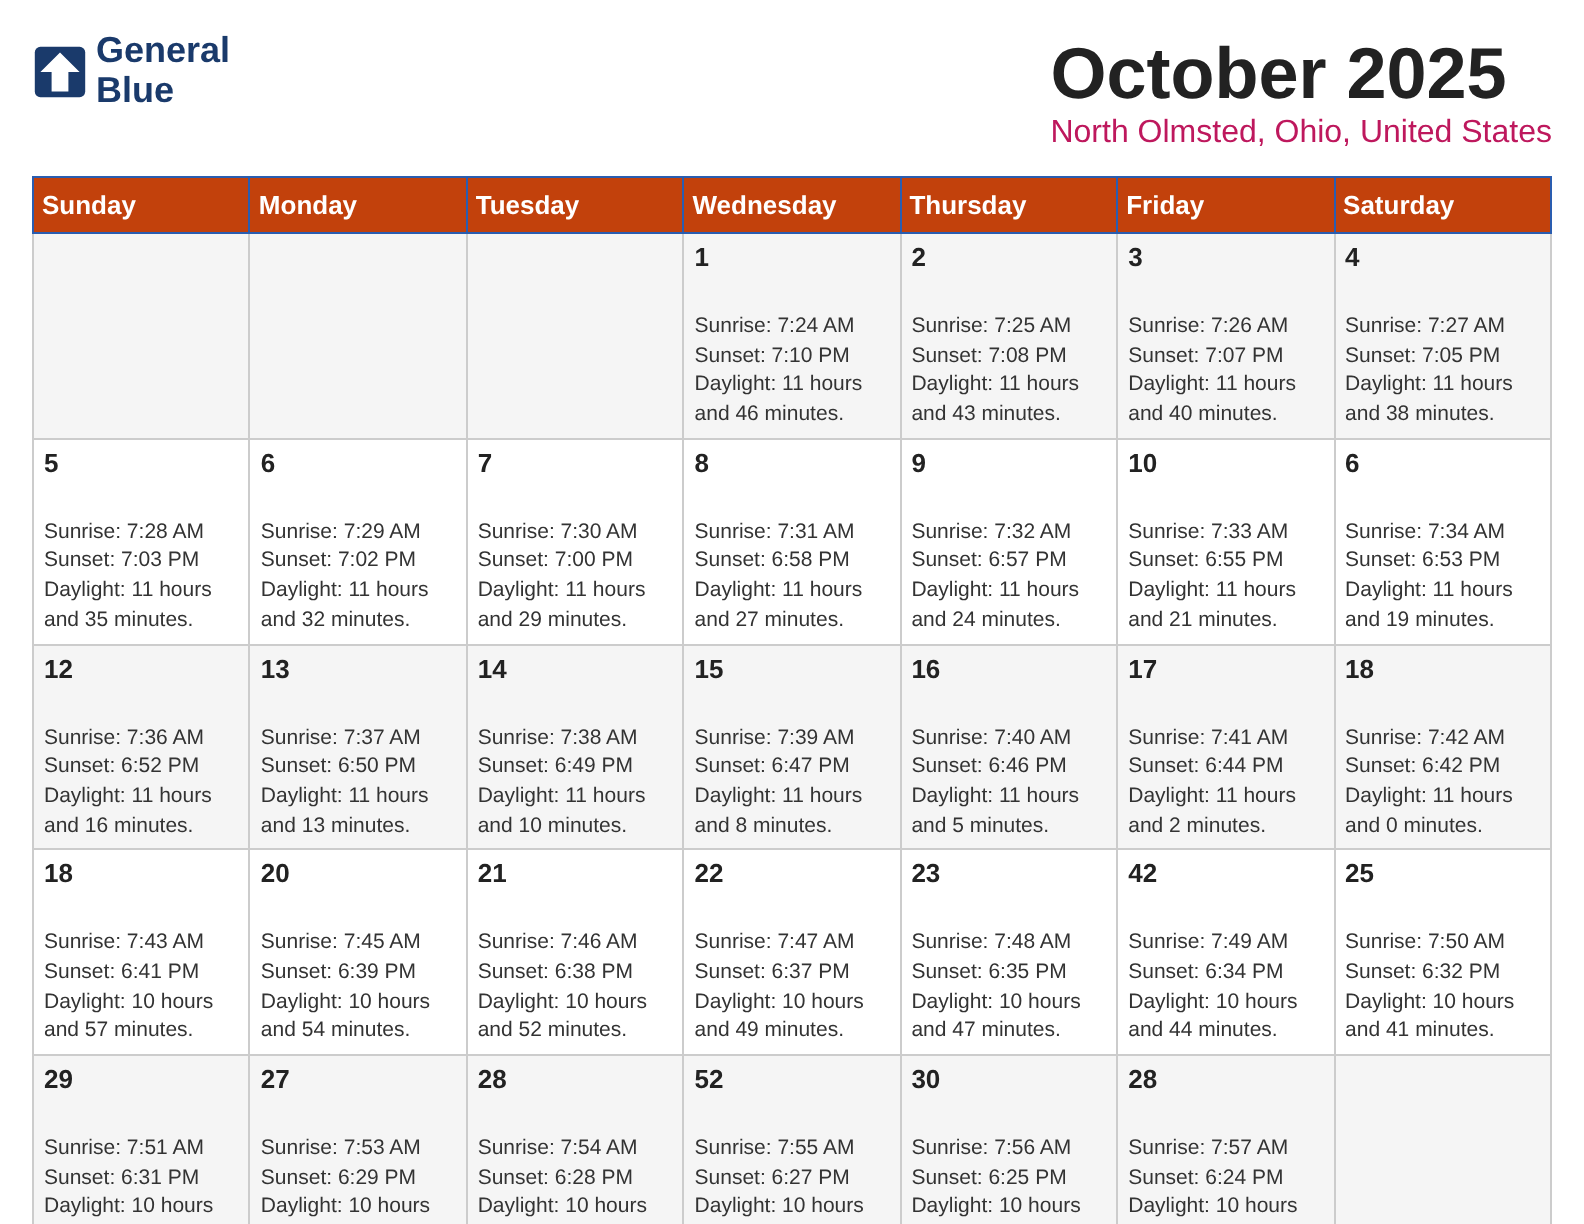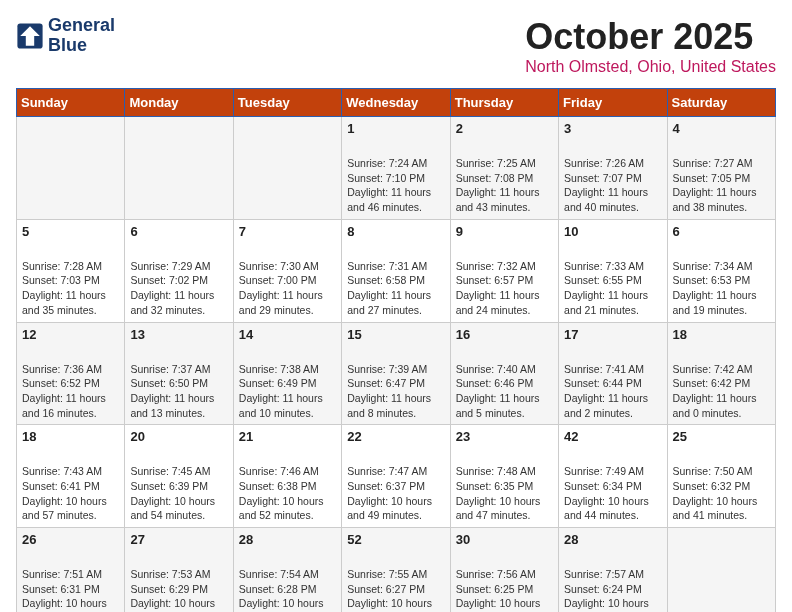--- a/index.html
+++ b/index.html
@@ -227,21 +227,21 @@
           <div class="day-number">42</div>
           <div class="day-info">Sunrise: 7:49 AM<br>Sunset: 6:34 PM<br>Daylight: 10 hours and 44 minutes.</div>
         </td>
         <td>
           <div class="day-number">25</div>
           <div class="day-info">Sunrise: 7:50 AM<br>Sunset: 6:32 PM<br>Daylight: 10 hours and 41 minutes.</div>
         </td>
       </tr>
       <tr>
         <td>
-          <div class="day-number">26</div>
+          <div class="day-number">29</div>
           <div class="day-info">Sunrise: 7:51 AM<br>Sunset: 6:31 PM<br>Daylight: 10 hours and 39 minutes.</div>
         </td>
         <td>
           <div class="day-number">27</div>
           <div class="day-info">Sunrise: 7:53 AM<br>Sunset: 6:29 PM<br>Daylight: 10 hours and 36 minutes.</div>
         </td>
         <td>
           <div class="day-number">28</div>
           <div class="day-info">Sunrise: 7:54 AM<br>Sunset: 6:28 PM<br>Daylight: 10 hours and 34 minutes.</div>
         </td>

